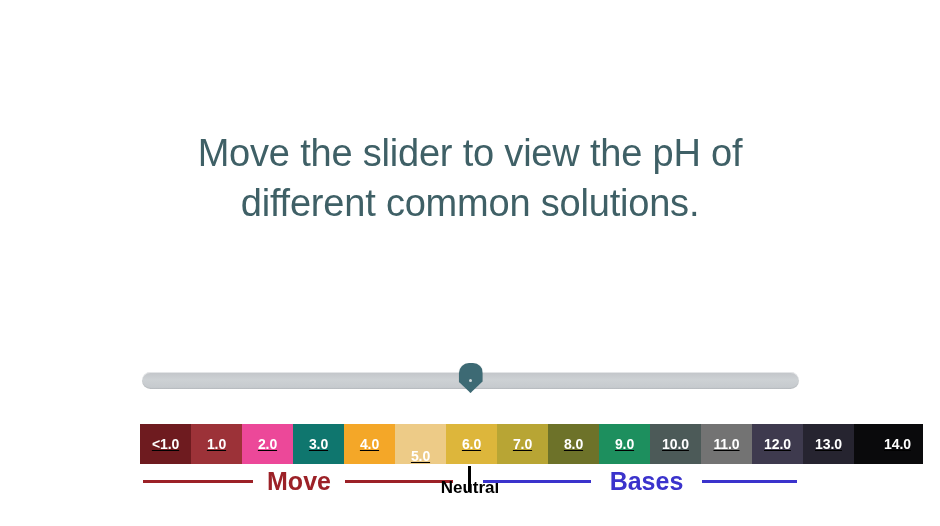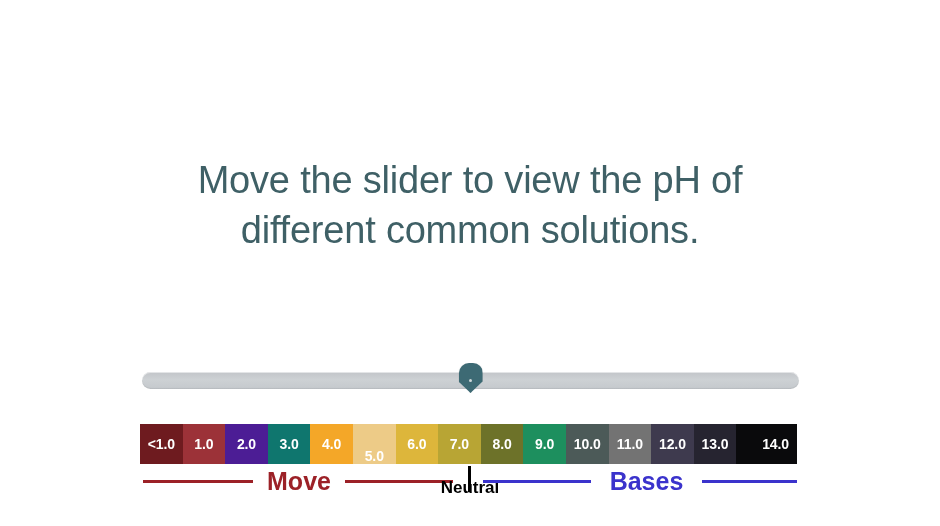--- a/index.html
+++ b/index.html
@@ -13,21 +13,21 @@
     position: relative;
     overflow: hidden;
     font-family: "Liberation Sans", sans-serif;
     -webkit-font-smoothing: antialiased;
   }
 
   
   #heading {
     position: absolute;
     left: 190px;
-    top: 155px;
+    top: 128px;
     width: 560px;
     text-align: center;
     font-size: 38px;
     line-height: 50px;
     font-weight: 400;
     color: #3f6066;
     letter-spacing: -0.2px;
   }
 
   
@@ -77,23 +77,24 @@
     height: 3px;
     border-radius: 50%;
     background: #cfd9db;
   }
 
   
   #ph-scale {
     position: absolute;
     left: 140px;
     top: 424px;
-    width: 657px;
+    width: 783px;
     height: 40px;
     display: flex;
+    text-decoration: underline;
   }
   .ph-band {
     flex: 1 1 0;
     height: 40px;
     display: flex;
     align-items: center;
     justify-content: center;
     font-size: 14px;
     font-weight: bold;
     color: #ffffff;
@@ -172,21 +173,21 @@
   </div>
 </div>
 
 <div id="ph-scale">
     <div class="ph-band" style="background: rgb(110, 27, 31);">
       <span>&lt;1.0</span>
     </div>
     <div class="ph-band" style="background: rgb(156, 50, 56);">
       <span>1.0</span>
     </div>
-    <div class="ph-band" style="background: #4c1d95;">
+    <div class="ph-band" style="background: #ec4899;">
       <span>2.0</span>
     </div>
     <div class="ph-band" style="background: #0f766e;">
       <span>3.0</span>
     </div>
     <div class="ph-band" style="background: rgb(244, 167, 40);">
       <span>4.0</span>
     </div>
     <div class="ph-band" style="background: rgb(237, 203, 135); align-items: flex-end;">
       <span>5.0</span>

